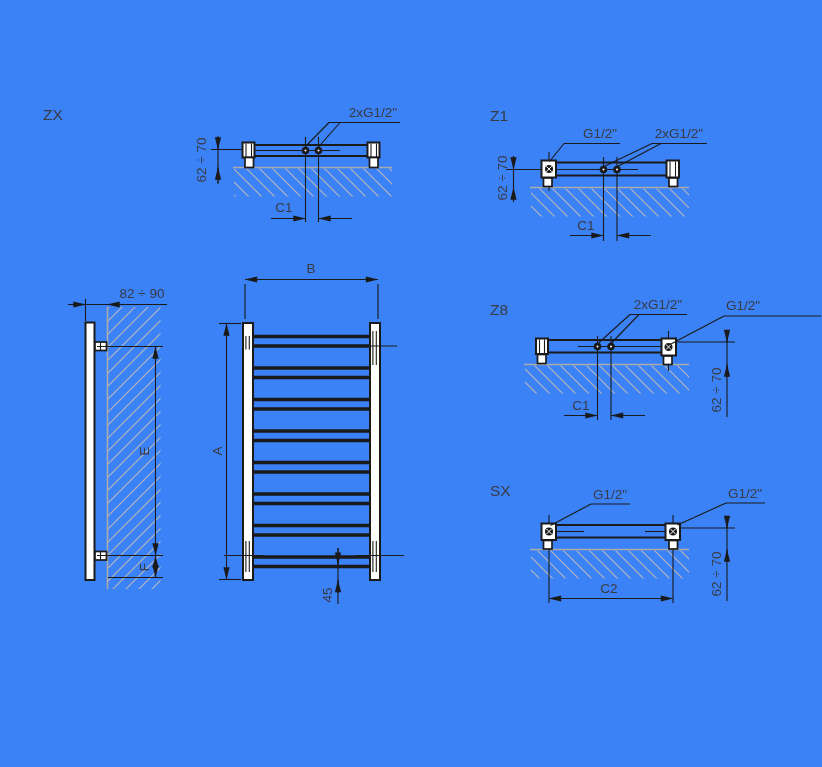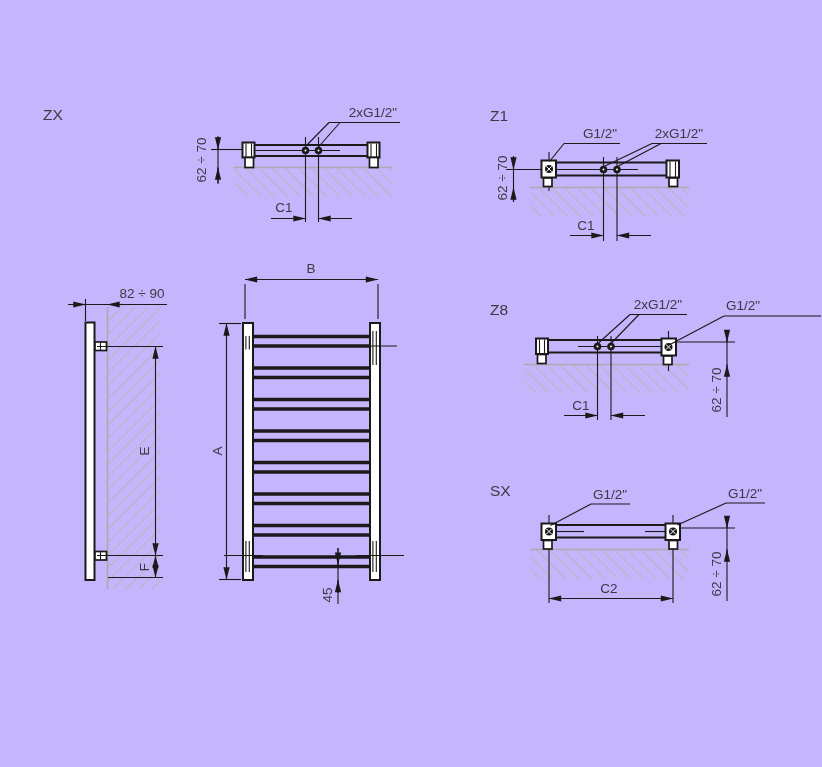--- a/index.html
+++ b/index.html
@@ -1,16 +1,16 @@
 <!DOCTYPE html>
 <html><head>
 <meta charset="utf-8">
 <style>
   html,body{margin:0;padding:0;background:#ffffff;}
-  .stage{position:relative;width:822px;height:767px;background:#c4b5fd;overflow:hidden;}
+  .stage{position:relative;width:822px;height:767px;background:#3b82f6;overflow:hidden;}
   text{font-family:"Liberation Sans",sans-serif;}
   .lbl{font-size:15.5px;fill:#3a3a44;}
   .dtx{font-size:13.5px;fill:#3a3a44;}
   .ol{stroke:#1a1a1a;stroke-width:2.2;fill:none;stroke-linecap:square;}
   .fit{stroke:#1a1a1a;stroke-width:2;fill:#ffffff;}
   .foot{stroke:#1a1a1a;stroke-width:1.7;fill:#ffffff;}
   .tl{stroke:#1a1a1a;stroke-width:1.1;fill:none;}
   .dim{stroke:#1a1a1a;stroke-width:1.1;fill:none;}
   .wall{stroke:#ababab;stroke-width:1.6;fill:none;}
   .nip{fill:#1a1a1a;}

